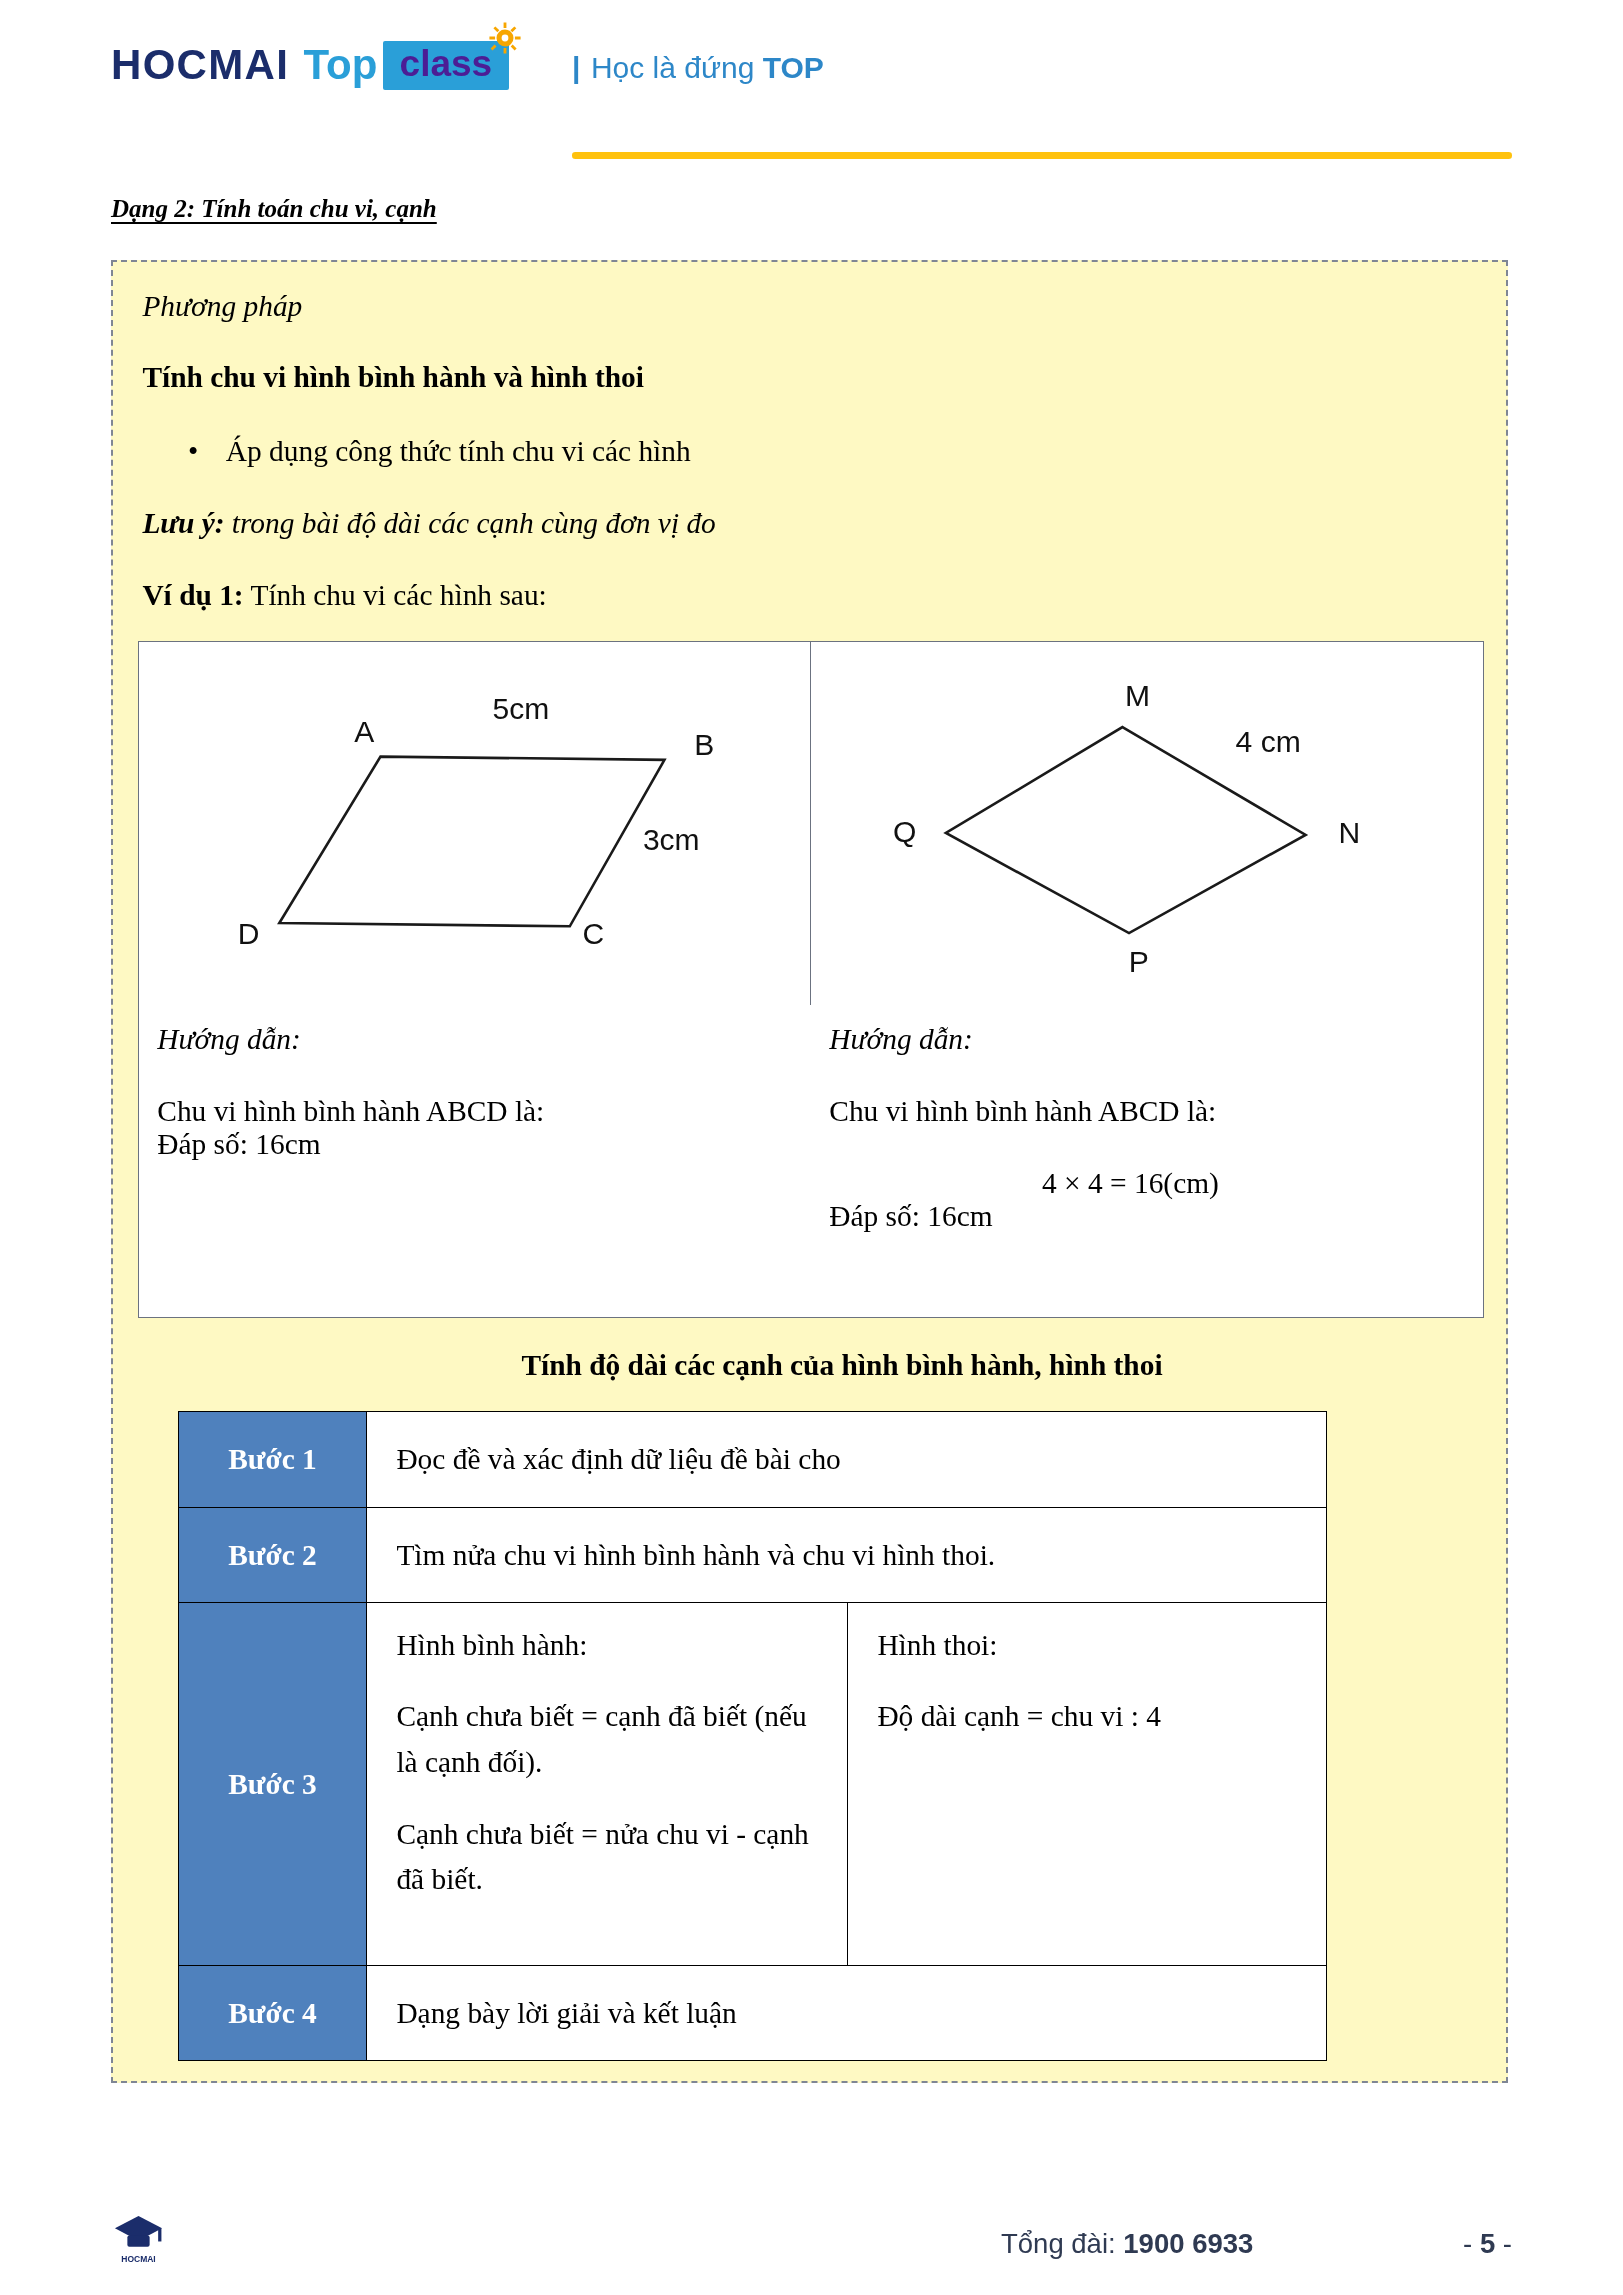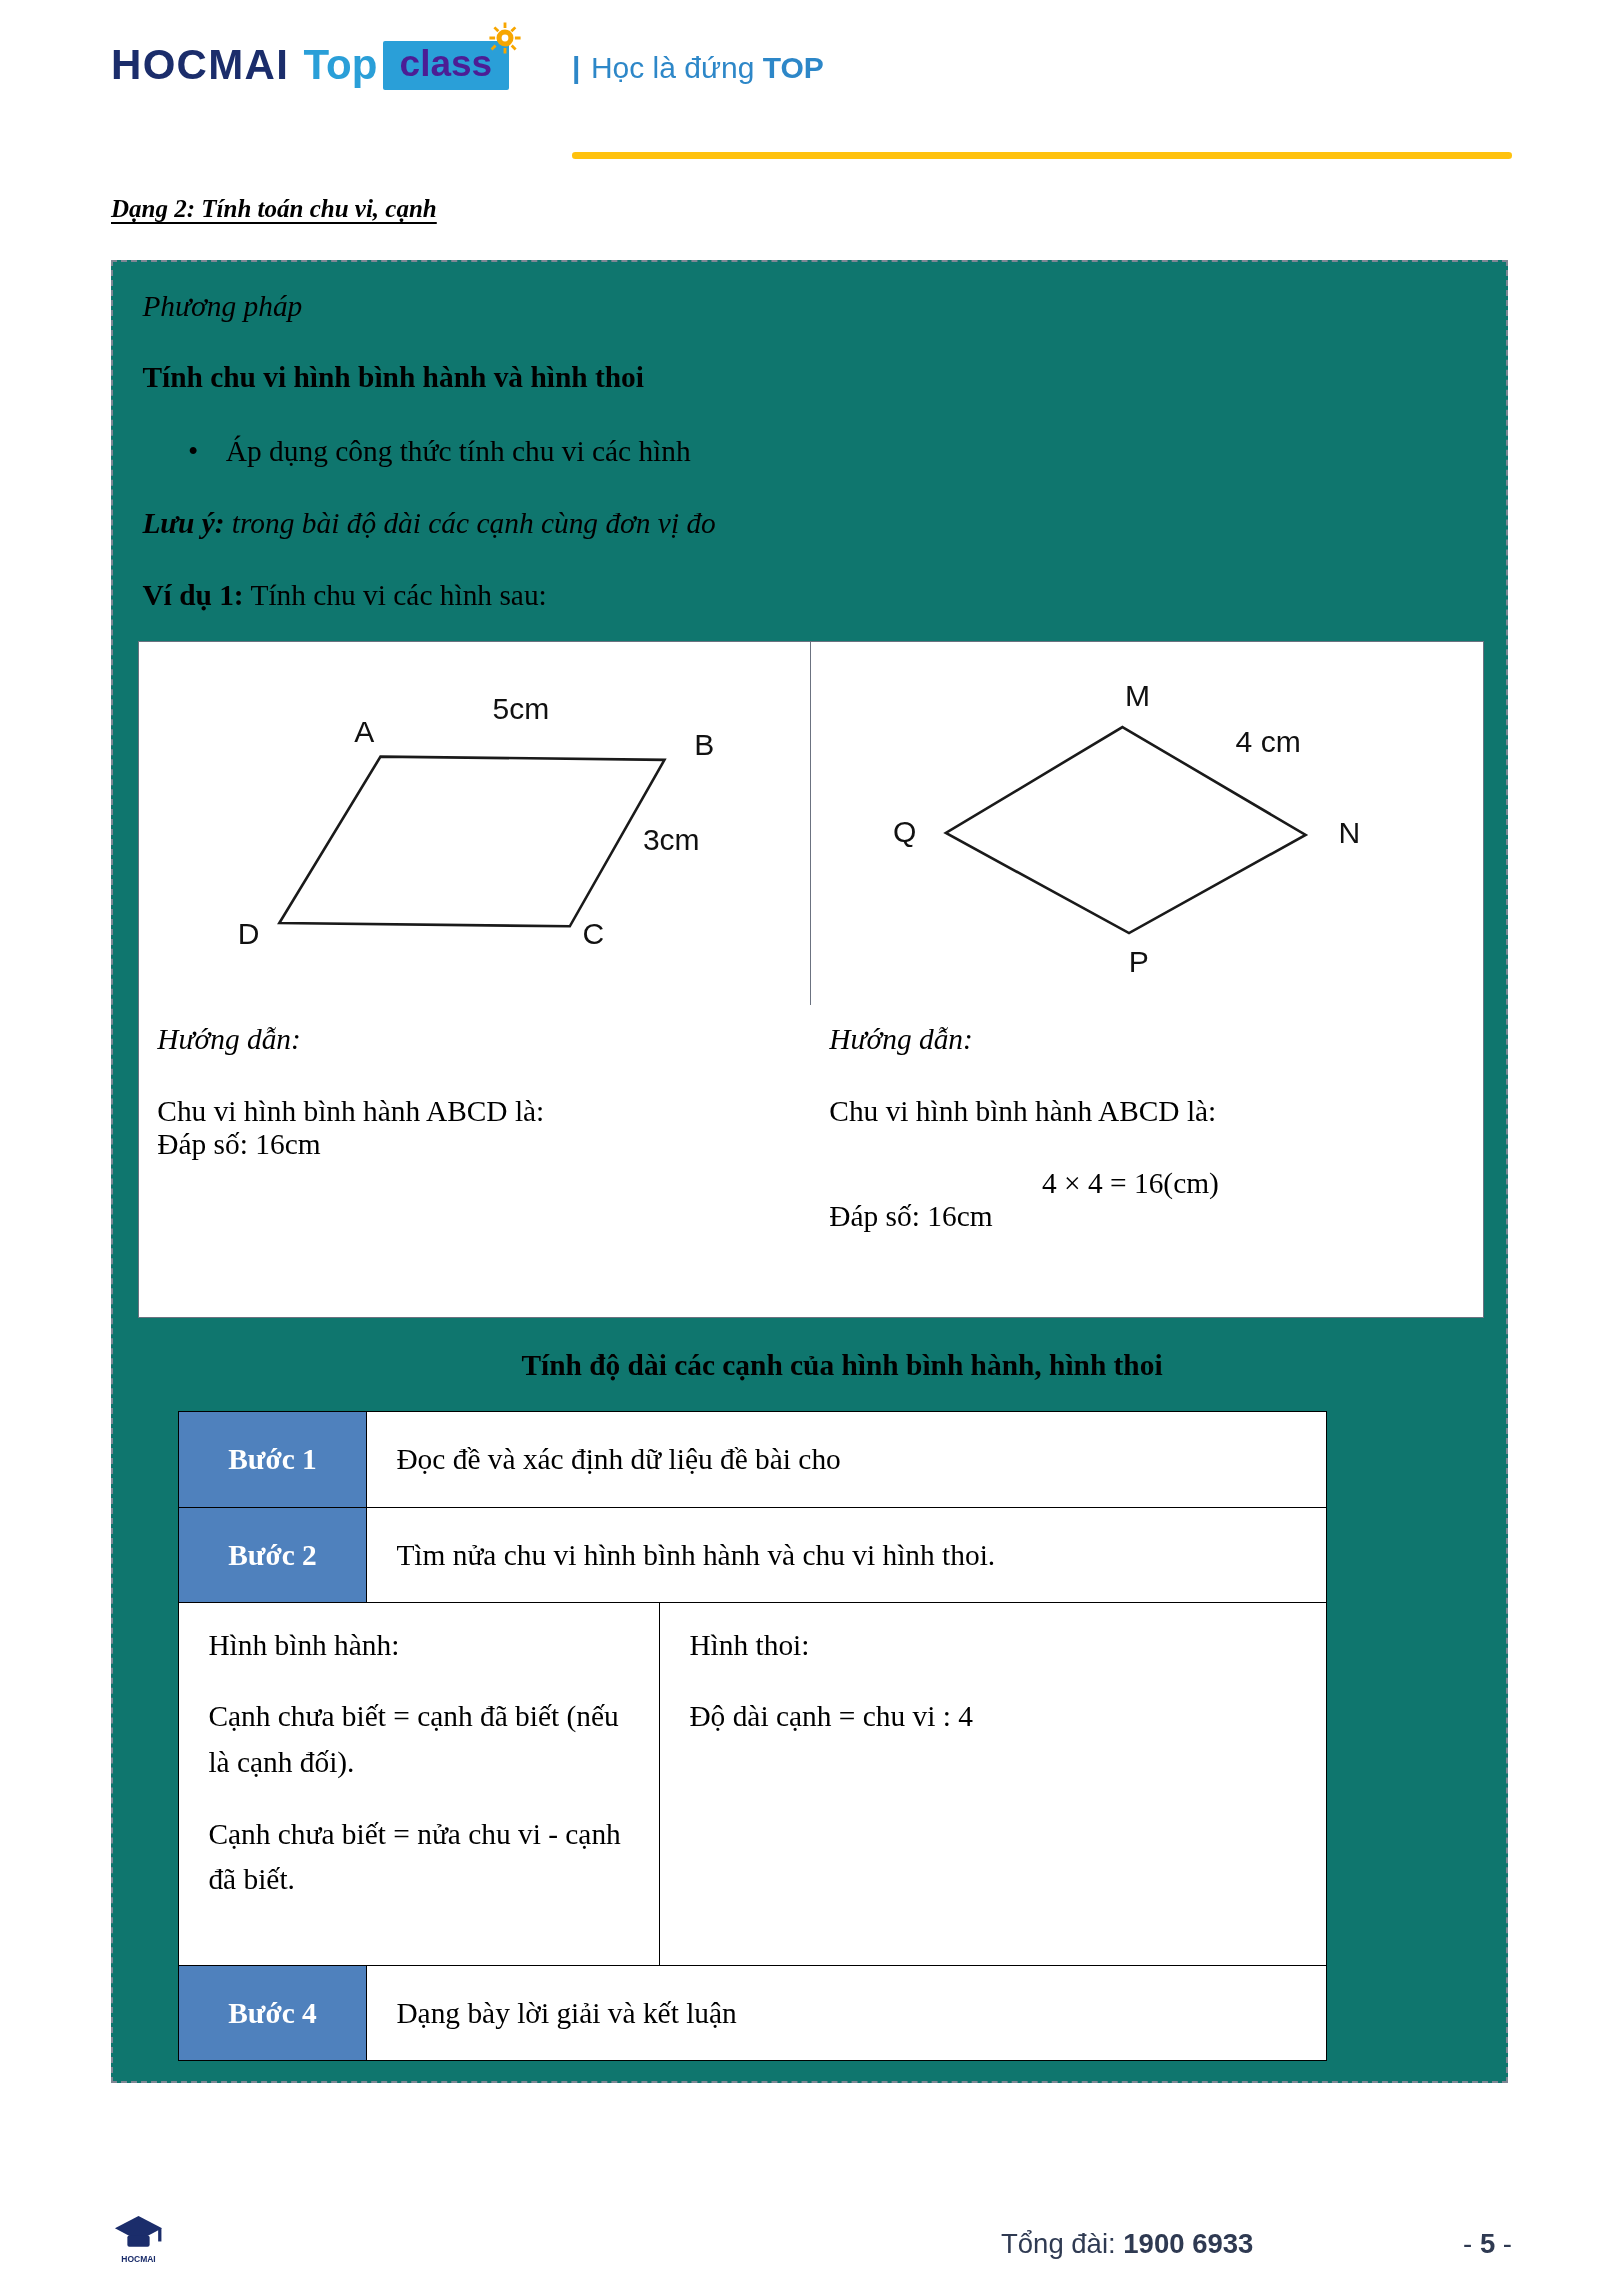--- a/index.html
+++ b/index.html
@@ -23,21 +23,21 @@
   .tagline .bold { font-weight:800; }
   .header-line { position:absolute; top:119px; left:461px; right:0; height:6.5px;
        background:#ffc20e; border-radius:3.3px; }
 
   
   .doc-title { position:absolute; top:195px; left:111px; font-size:25px; font-weight:700;
        font-style:italic; text-decoration:underline; text-underline-offset:5.2px; }
 
   
   .method-box { position:absolute; top:260px; left:111px; width:1397px;
-       background:#0f766e; border:2px dashed #7f8694; padding-bottom:19.6px; font-size:29.4px; }
+       background:#fef9c3; border:2px dashed #7f8694; padding-bottom:19.6px; font-size:29.4px; }
   .method-label { font-style:italic; margin:27.5px 0 0 29.4px; }
   .heading-perimeter { font-weight:700; margin:38px 0 0 29.4px; }
   .bullet-line { margin:41px 0 0 75px; display:flex; }
   .bullet-dot { margin-right:27.5px; }
   .note-line { margin:39px 0 0 29.4px; font-style:italic; }
   .note-line .lbl { font-weight:700; }
   .example-line { margin:39px 0 0 29.4px; }
   .example-line .lbl { font-weight:700; }
 
   
@@ -174,20 +174,21 @@
     <div class="steps-table">
       <div class="trow h1">
         <div class="thead-cell">Bước 1</div>
         <div class="tbody-cell">Đọc đề và xác định dữ liệu đề bài cho</div>
       </div>
       <div class="trow h1">
         <div class="thead-cell">Bước 2</div>
         <div class="tbody-cell">Tìm nửa chu vi hình bình hành và chu vi hình thoi.</div>
       </div>
       <div class="trow h3">
+        <div class="thead-cell">Bước 3</div>
         <div class="tbody-split">
           <div class="split-left">
             <p class="cellp">Hình bình hành:</p>
             <p class="cellp">Cạnh chưa biết = cạnh đã biết (nếu là cạnh đối).</p>
             <p class="cellp">Cạnh chưa biết = nửa chu vi - cạnh đã biết.</p>
           </div>
           <div class="split-right">
             <p class="cellp">Hình thoi:</p>
             <p class="cellp">Độ dài cạnh = chu vi : 4</p>
           </div>

